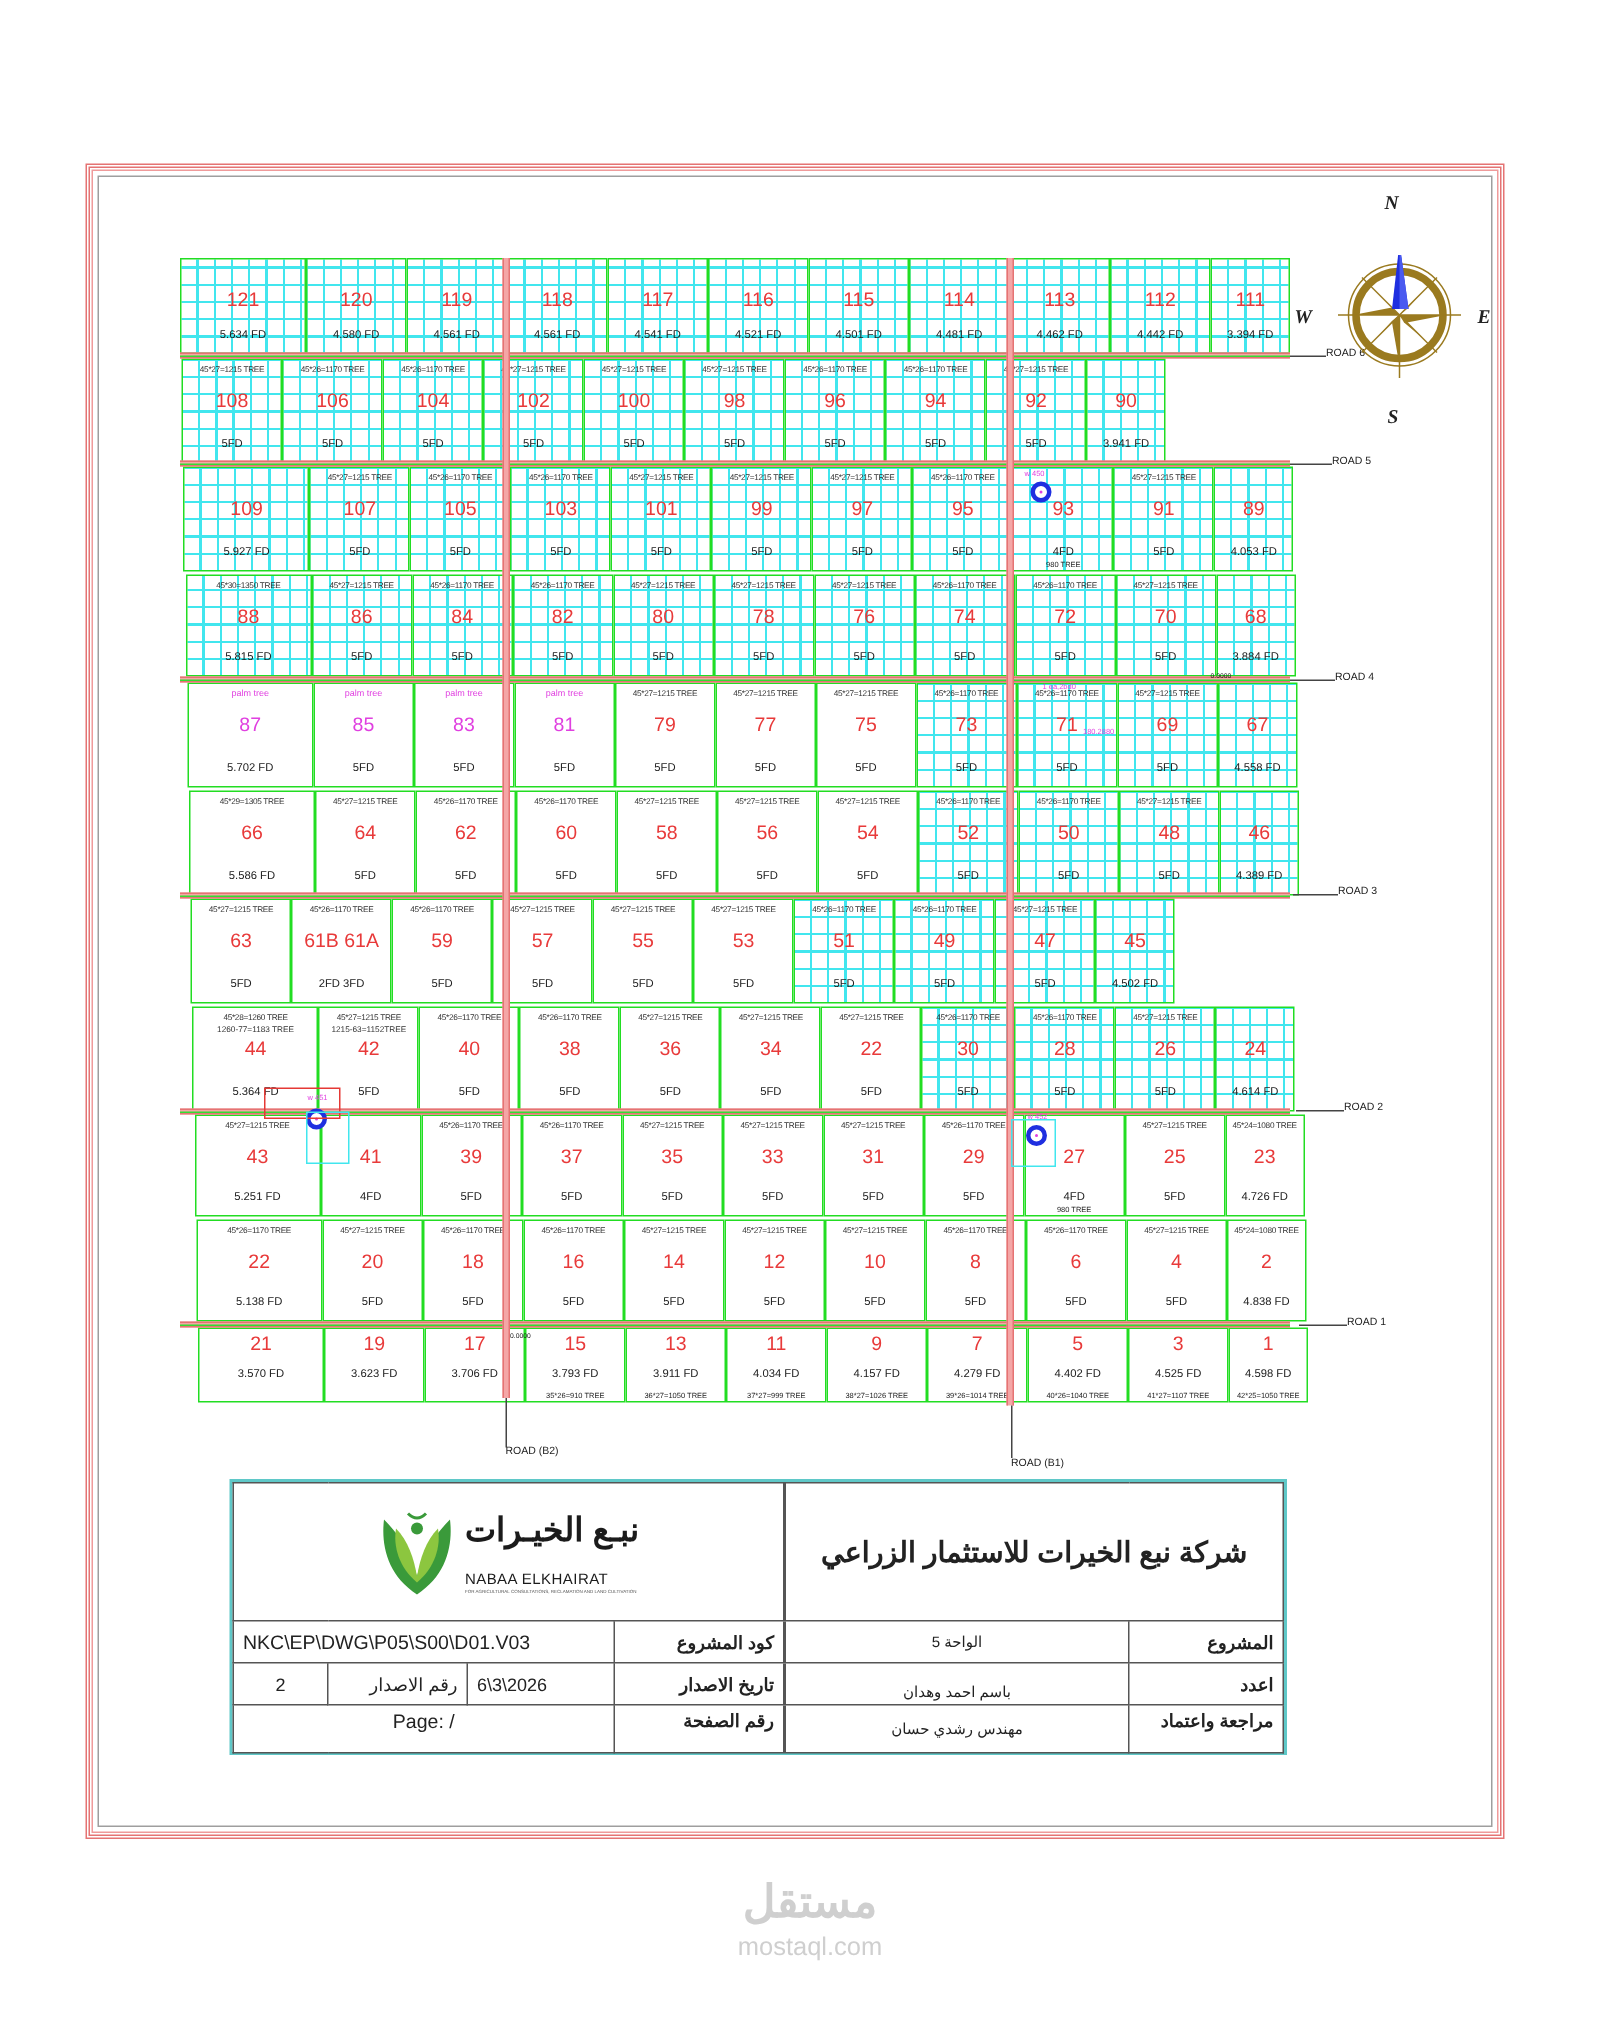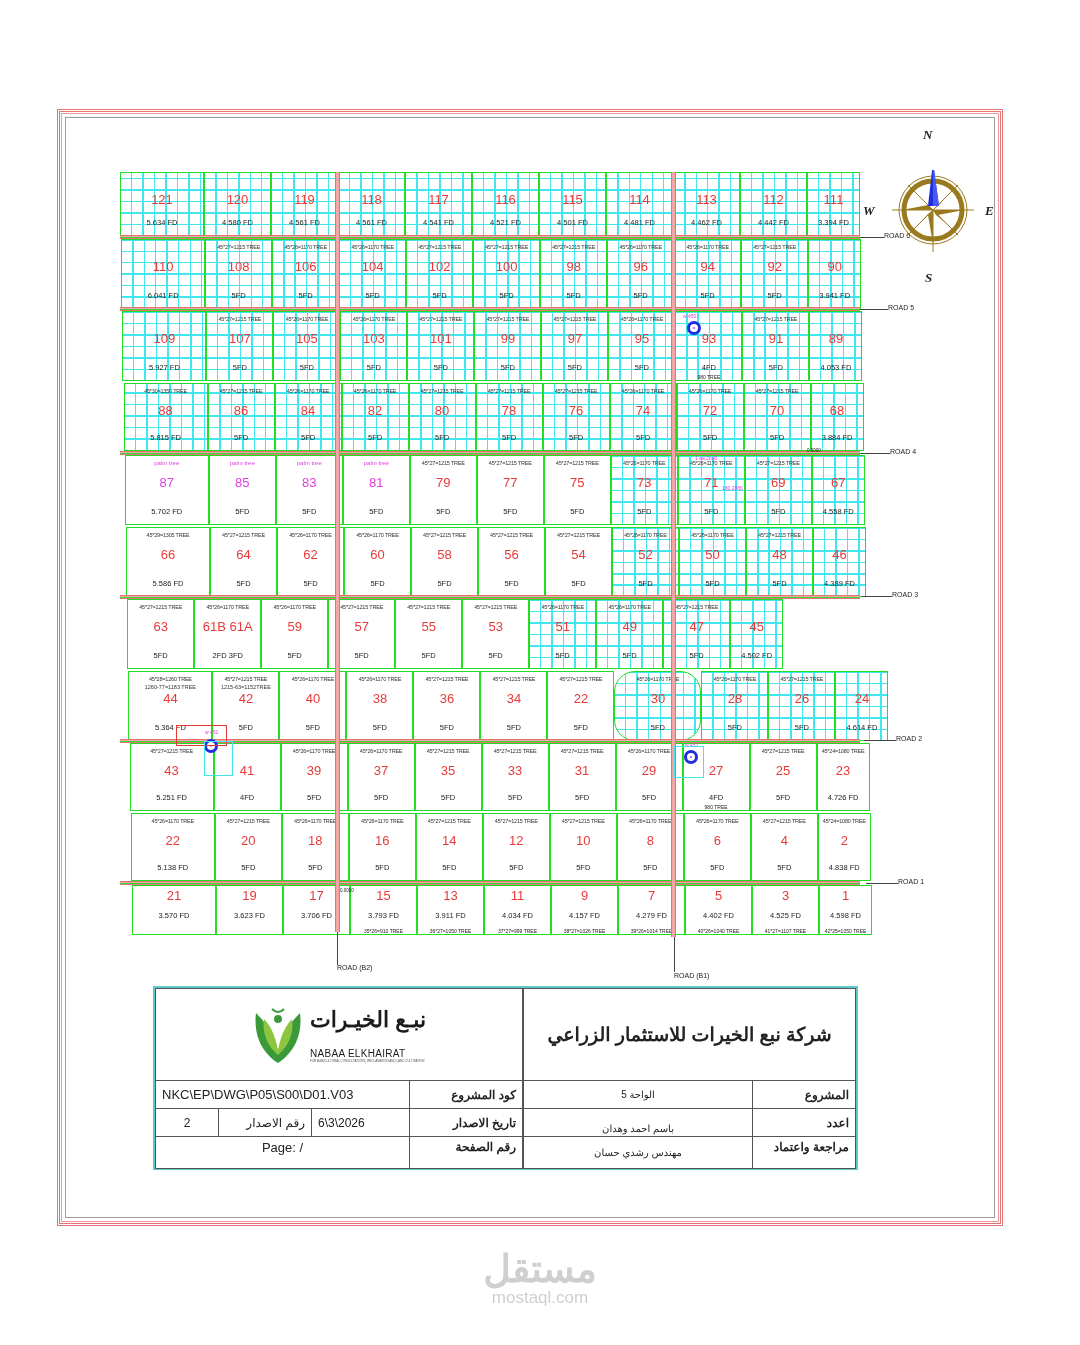--- a/index.html
+++ b/index.html
@@ -40,21 +40,21 @@
   .tb table{border-collapse:collapse;width:100%;height:100%;}
   .tb td{border:1px solid #555;padding:0 6px;font-size:12px;color:#222;}
   .ar{direction:rtl;text-align:right;font-weight:bold;font-size:13px;}
   .tb .company{text-align:center;font-weight:bold;font-size:19px;direction:rtl;}
   .logo-wrap{display:flex;align-items:center;justify-content:center;gap:6px;}
   .logo-text .ar-name{direction:rtl;font-weight:bold;font-size:22px;color:#1b1b1b;}
   .logo-text .en-name{font-weight:normal;font-size:10px;color:#1b1b1b;letter-spacing:0.3px;margin-top:15px;}
   .logo-text .tag{font-size:3px;color:#555;}
 
   .watermark{position:absolute;left:450px;top:1250px;width:180px;text-align:center;color:#cfcfcf;}
-  .watermark .w-ar{font-size:38px;font-weight:bold;direction:rtl;line-height:38px;}
+  .watermark .w-ar{font-size:30px;font-weight:bold;direction:rtl;line-height:38px;}
   .watermark .w-en{font-size:17px;line-height:20px;}
 </style>
 </head>
 <body>
 
 <div class="frame-outer"></div>
 <div class="frame-outer2"></div>
 <div class="frame-inner"></div>
 
 <div id="plot-map">
@@ -98,24 +98,20 @@
       <div class="cell hatch" style="width: 67px; height: 64px;">
         <span class="num">112</span>
         <span class="area">4.442  FD</span>
       </div>
       <div class="cell hatch" style="width: 53px; height: 64px;">
         <span class="num">111</span>
         <span class="area">3.394 FD</span>
       </div>
     </div>
     <div class="row" style="position: absolute; left: 121.2px; top: 239px;">
-      <div class="cell hatch" style="width: 84px; height: 70px;">
-        <span class="num">110</span>
-        <span class="area">6.041  FD</span>
-      </div>
       <div class="cell hatch" style="width: 67px; height: 70px;">
         <span class="trees">45*27=1215 TREE</span>
         <span class="num">108</span>
         <span class="area">5FD</span>
       </div>
       <div class="cell hatch" style="width: 67px; height: 70px;">
         <span class="trees">45*26=1170 TREE</span>
         <span class="num">106</span>
         <span class="area">5FD</span>
       </div>
@@ -464,21 +460,21 @@
       <div class="cell" style="width: 67px; height: 70px;">
         <span class="trees">45*27=1215 TREE</span>
         <span class="num">34</span>
         <span class="area">5FD</span>
       </div>
       <div class="cell" style="width: 67px; height: 70px;">
         <span class="trees">45*27=1215 TREE</span>
         <span class="num">22</span>
         <span class="area">5FD</span>
       </div>
-      <div class="cell hatch" style="width: 87px; height: 70px; border-radius: 21px;">
+      <div class="cell hatch" style="width: 62px; height: 70px;">
         <span class="trees">45*26=1170 TREE</span>
         <span class="num">30</span>
         <span class="area">5FD</span>
       </div>
       <div class="cell hatch" style="width: 67px; height: 70px;">
         <span class="trees">45*26=1170 TREE</span>
         <span class="num">28</span>
         <span class="area">5FD</span>
       </div>
       <div class="cell hatch" style="width: 67px; height: 70px;">

